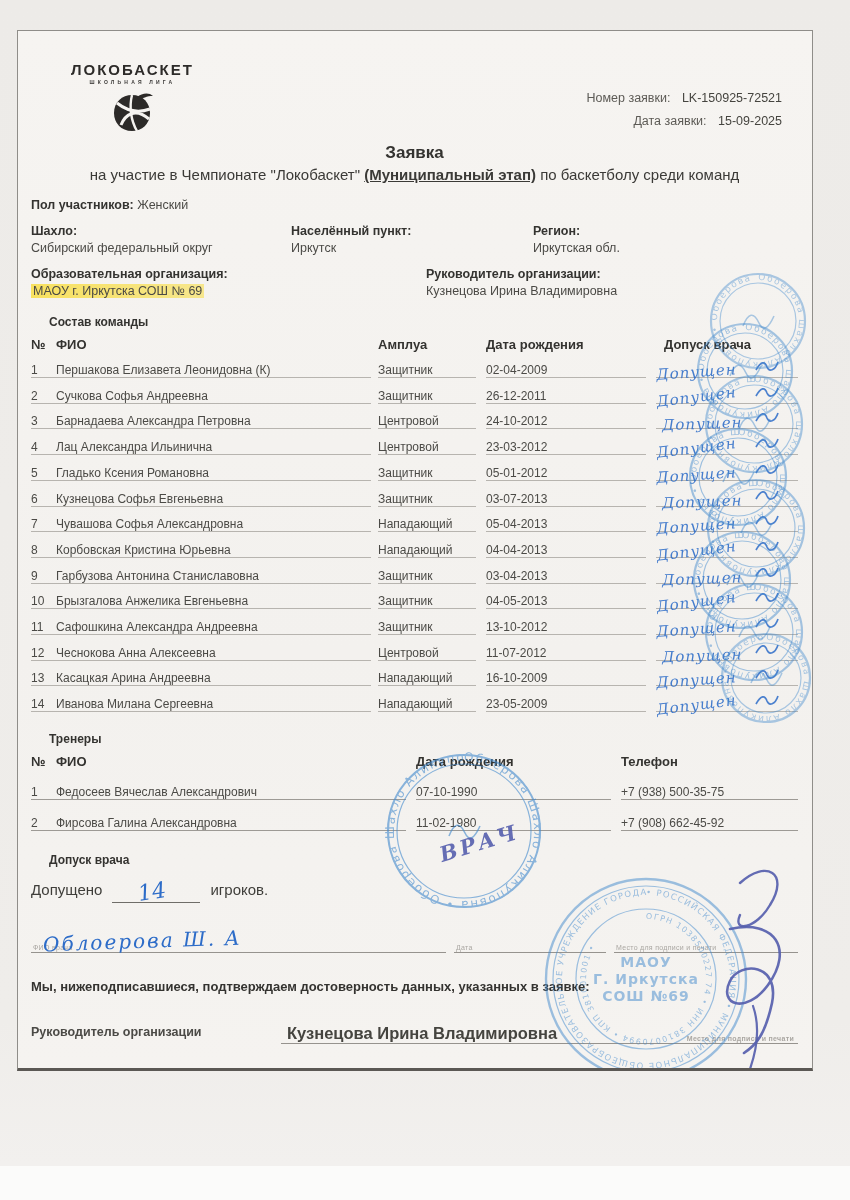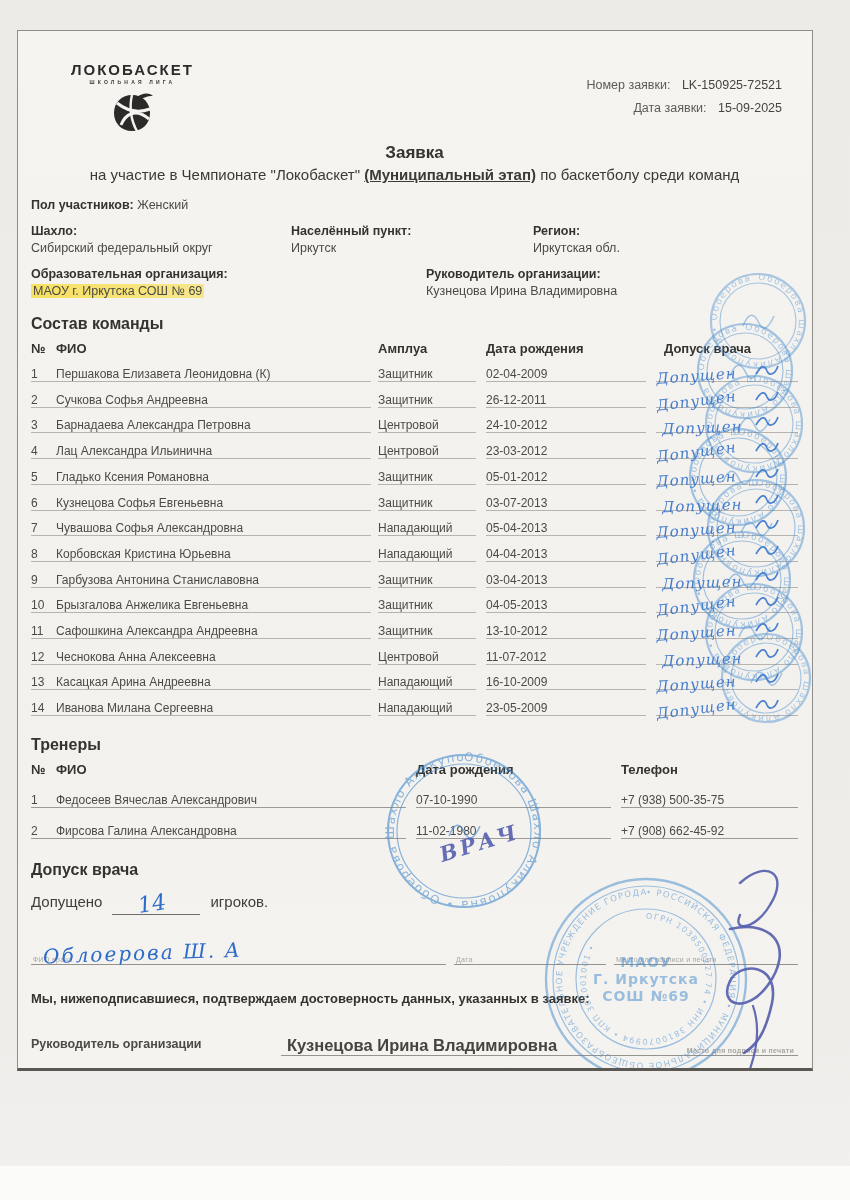--- a/index.html
+++ b/index.html
@@ -6,21 +6,21 @@
   html,body { width:850px; height:1200px; }
   body { font-family:"Liberation Sans", sans-serif; background:#eceae7; position:relative; overflow:hidden; }
   .scan { position:absolute; inset:0; background:linear-gradient(180deg,#edebe8 0%,#efedea 85%,#f2f0ee 97%); }
   .bottom-strip { position:absolute; left:0; top:1166px; width:850px; height:34px; background:#fbfbfa; }
   .page { position:absolute; left:17px; top:30px; width:796px; height:1041px;
           background:linear-gradient(180deg,#f6f4f1, #f3f1ee 60%, #f5f3f0);
           border:1px solid #8f8d89; border-bottom:3px solid #5b5854; overflow:hidden; }
   .content { position:relative; width:100%; height:100%; padding:30px 14px 0 13px; }
 
   
-  .hdr { display:flex; justify-content:space-between; align-items:center; padding:0 16px 0 40px; }
+  .hdr { display:flex; justify-content:space-between; align-items:flex-end; padding:0 16px 0 40px; }
   .logo-title { font-size:15px; font-weight:bold; letter-spacing:2px; color:#2d2b29; font-family:"Liberation Sans",sans-serif; }
   .logo-sub { font-size:5px; letter-spacing:3.2px; color:#3a3836; text-align:center; margin-top:1px; font-weight:bold; }
   .logo-ball { margin:4px auto 0; display:block; }
   .meta { text-align:right; font-size:12.5px; color:#55544f; line-height:1.85; }
   .meta .lbl { color:#5c5a55; }
   .meta .val { color:#45443f; margin-left:8px; }
 
   
   .title-block { text-align:center; margin-top:10px; color:#3b3a37; }
   .title-h { font-size:17px; font-weight:bold; color:#343330; }
@@ -31,21 +31,21 @@
   
   .info { margin-top:14px; font-size:12.5px; color:#4b4a46; }
   .info b { color:#343330; }
   .info-row { display:flex; margin-top:9px; }
   .fld { line-height:1.35; }
   .w1 { width:260px; } .w2 { width:265px; } .w3 { flex:1; }
   .wa { width:395px; } .wb { flex:1; }
   .hl { background:linear-gradient(90deg, rgba(248,224,88,.95), rgba(248,224,88,.65)); padding:0 2px; }
 
   
-  .sec-h { font-size:16px; font-weight:bold; color:#343330; }
+  .sec-h { font-size:12px; font-weight:bold; color:#343330;margin-left:18px; }
   .thead { display:flex; font-size:13px; font-weight:bold; color:#343330; margin-top:8px; }
   .trow { display:flex; align-items:flex-end; height:25.7px; font-size:12px; color:#4b4a46; }
   .c-left { display:flex; width:340px; }
   .trow .c-left { border-bottom:1px solid #b7b4af; }
   .c-num { width:25px; }
   .c-role { width:98px; margin-left:7px; }
   .trow .c-role { border-bottom:1px solid #b7b4af; }
   .c-dob { width:160px; margin-left:10px; }
   .trow .c-dob { border-bottom:1px solid #b7b4af; }
   .c-doc { flex:1; margin-left:10px; position:relative; }

